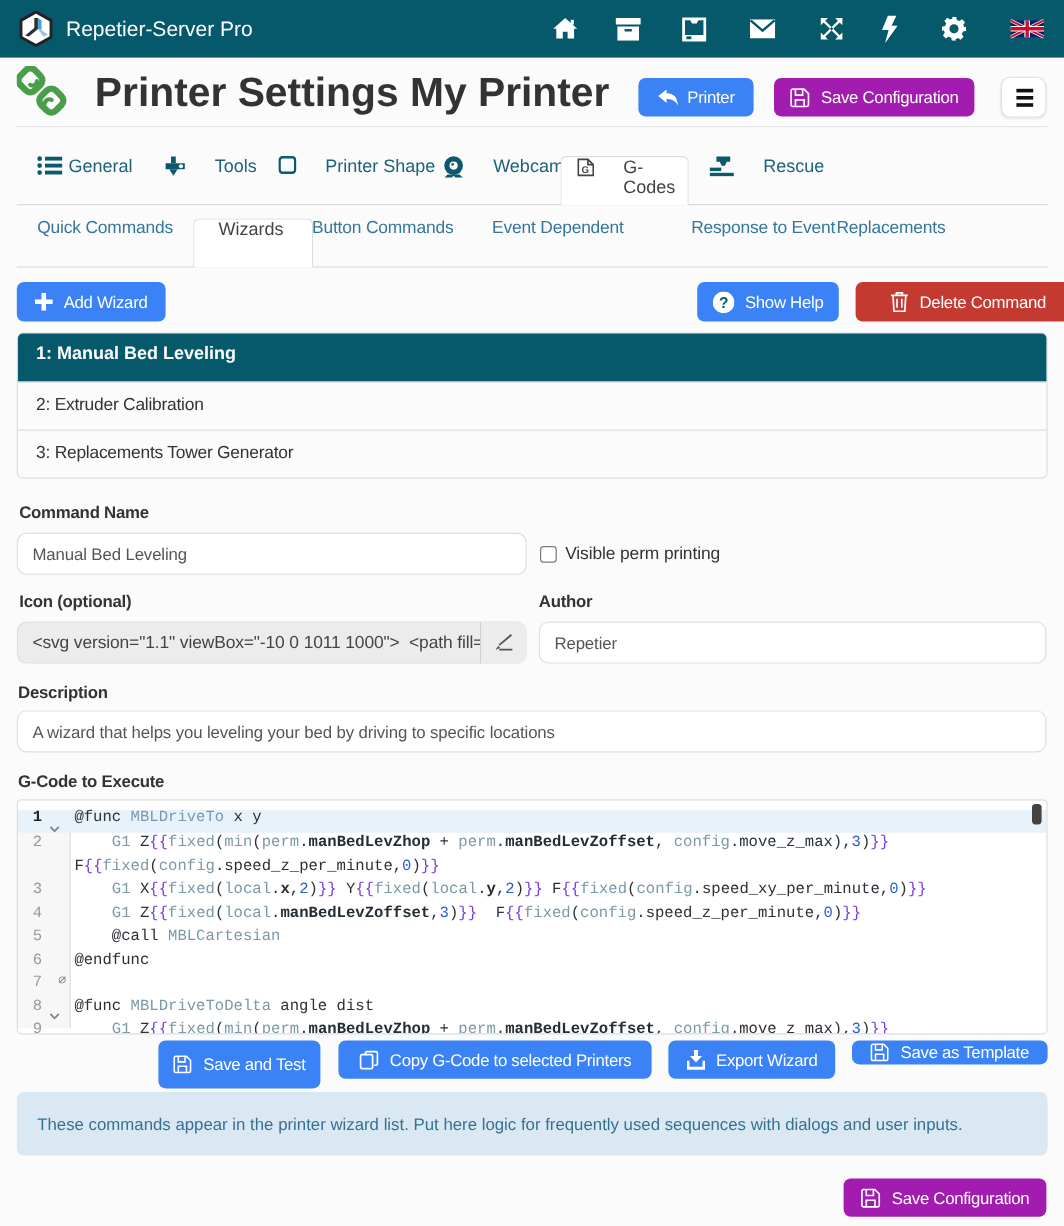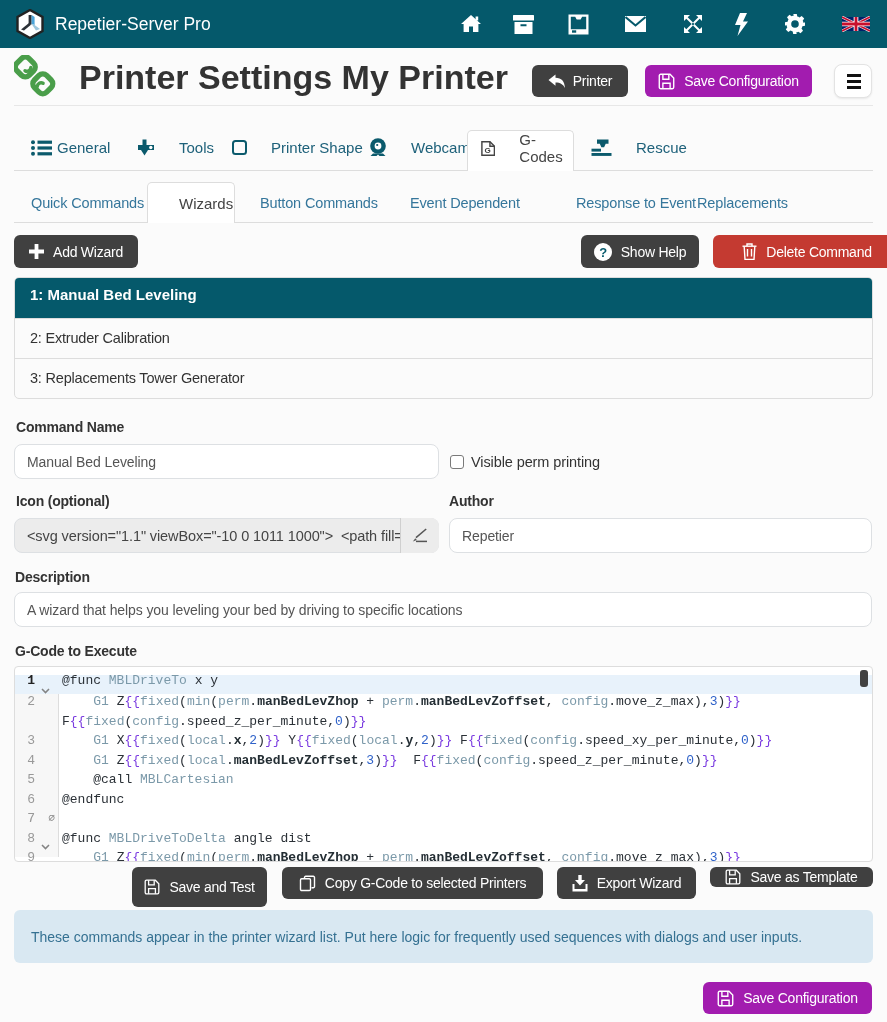--- a/index.html
+++ b/index.html
@@ -10,25 +10,25 @@
 
   
   .navbar { position:absolute; left:0; top:0; width:887px; height:48px; background:#05596b; }
   .brand { position:absolute; left:55px; top:0; height:48px; line-height:48px; color:#fff; font-size:17.5px; font-weight:500; }
   .ptitle { position:absolute; left:79px; top:58px; font-size:34px; font-weight:700; color:#333; }
   .hr1 { position:absolute; left:14px; top:105px; width:859px; border-top:1px solid #e7e7e7; }
 
   .btn { display:inline-flex; align-items:center; justify-content:center; border-radius:6px;
          font-size:14px; letter-spacing:-0.25px; color:#fff; border:none; white-space:nowrap; }
   .btn svg { flex:0 0 auto; }
-  .teal  { background:#404040; }
+  .teal  { background:#3b82f6; }
   .green { background:#a21caf; }
   .red   { background:#c43a31; }
   .tabline { position:absolute; left:14px; width:859px; border-top:1px solid #ddd; }
-  .tab { position:absolute; height:41px; display:flex; align-items:center; font-size:15px; color:#1e617a; }
+  .tab { position:absolute; height:41px; display:flex; font-size:15px; color:#1e617a; }
   .tab .txt { margin-left:24px; }
   .tab2 { color:#35769b; font-size:14.5px; letter-spacing:-0.15px; }
   .r1 { padding-bottom:6px; }
   .tabactive { background:#fff; border:1px solid #ddd; border-bottom:none; border-radius:5px 5px 0 0; color:#444; }
 
   
   .listgroup { position:absolute; left:14px; top:277px; width:859px; background:#fbfbfb;
     border:1px solid #ddd; border-radius:5px; }
   .li { height:40px; padding:9px 15px 0; font-size:14.5px; letter-spacing:-0.2px; color:#333;
         border-top:1px solid #ddd; line-height:20px; }
@@ -201,21 +201,21 @@
   <svg width="21" height="17" viewBox="0 0 21 17" fill="#0b5a6c">
     <path d="M6 0.5 h11.5 v4.2 h-2.8 l-1.6 3.5 h-2.7 L8.8 4.7 H6 Z"></path>
     <rect x="0.5" y="9.7" width="9.5" height="2.9"></rect>
     <rect x="0.5" y="14" width="20" height="2.9"></rect>
   </svg>
   <span class="txt">Rescue</span>
 </div>
 
 <div class="tabline" style="top:222px"></div>
 <div class="tab tab2" style="left:31px;top:182px">Quick Commands</div>
-<div class="tab tabactive" style="left:147px;top:182px;width:88px;padding-left:31px">Wizards</div>
+<div class="tab tabactive" style="left:161px;top:182px;width:100px;padding-left:20px">Wizards</div>
 <div class="tab tab2" style="left:260px;top:182px">Button Commands</div>
 <div class="tab tab2" style="left:410px;top:182px">Event Dependent</div>
 <div class="tab tab2" style="left:576px;top:182px">Response to Event</div>
 <div class="tab tab2" style="left:697px;top:182px">Replacements</div>
 
 <div class="btn teal abs" style="left:14px;top:235px;width:124px;height:33px">
   <svg width="15" height="15" viewBox="0 0 15 15" fill="#fff" style="margin-right:9px">
     <path d="M5.6 0 h3.8 v5.6 H15 v3.8 H9.4 V15 H5.6 V9.4 H0 V5.6 h5.6 Z"></path>
   </svg>
   Add Wizard

